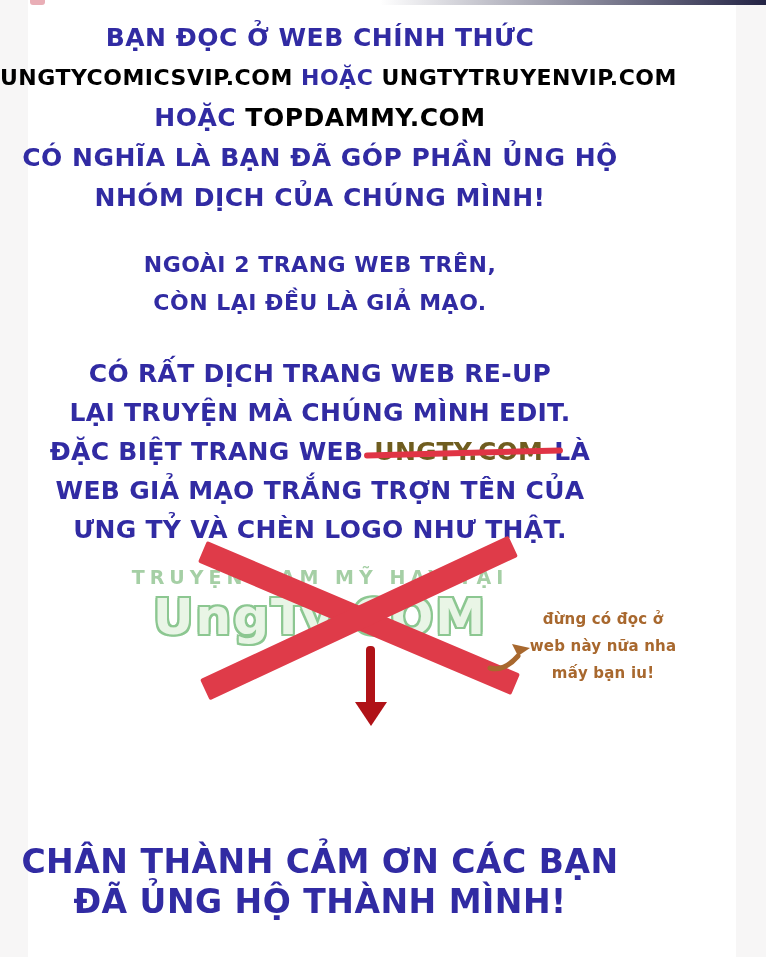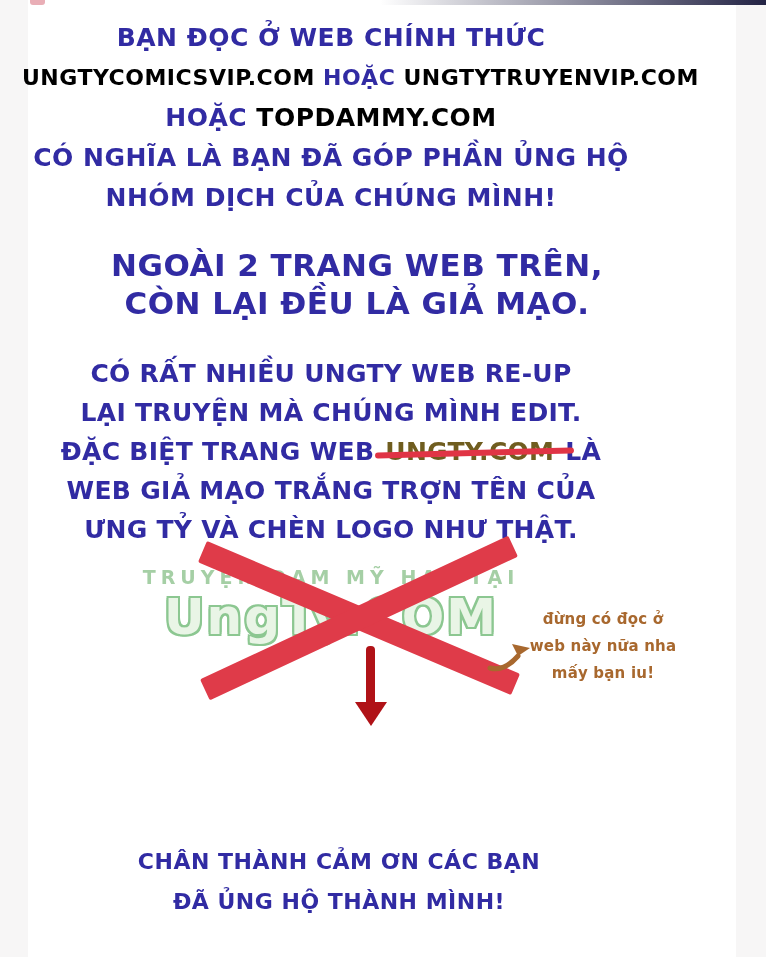--- a/index.html
+++ b/index.html
@@ -24,27 +24,27 @@
   
   .top-navy-strip {
     position: absolute; top: 0; left: 380px; width: 386px; height: 5px;
     background: linear-gradient(to right, rgba(35,35,68,0) 0%, rgba(35,35,68,0.55) 55%, #232344 100%);
   }
   .top-pink-mark {
     position: absolute; top: 0; left: 30px; width: 15px; height: 5px;
     background: #e9aeb6; border-radius: 0 0 3px 3px;
   }
 
-  .txt { position: absolute; left: 0; width: 640px; text-align: center; font-weight: bold; padding-left: 22px; }
+  .txt { position: absolute; left: 0; width: 640px; text-align: center; font-weight: bold; }
   .blue { color: #312ba3; }
   .red  { color: #000000; }
 
   .block-intro  { top: 18px;  font-size: 25px; line-height: 40px; letter-spacing: 0.5px; }
   .block-intro .url-line { font-size: 22px; white-space: nowrap; }
-  .block-real   { top: 246px; font-size: 31px; line-height: 38px; letter-spacing: 0.5px; margin-left: 26px; }
+  .block-real   { top: 246px; font-size: 22px; line-height: 38px; letter-spacing: 0.5px; }
   .block-detail { top: 354px; font-size: 25px; line-height: 39px; letter-spacing: 0.3px; }
 
   .fake-site {
     color: #6f5d1f; position: relative; display: inline-block; padding: 0 2px;
   }
   .fake-site::after {
     content: ""; position: absolute; left: -8px; right: -18px; top: 46%;
     height: 6px; background: #e03445; border-radius: 3px;
     transform: rotate(-1.5deg);
   }
@@ -94,21 +94,21 @@
     width: 0; height: 0;
     border-left: 16px solid transparent;
     border-right: 16px solid transparent;
     border-top: 24px solid #b01217;
   }
 
   .fake-label {
     top: 728px; font-size: 34px; letter-spacing: 2px; color: #b01217;
   }
 
-  .block-thanks { top: 842px; font-size: 22px; line-height: 40px; letter-spacing: 0.5px; margin-left: 8px; }
+  .block-thanks { top: 842px; font-size: 33px; line-height: 40px; letter-spacing: 0.5px; }
 </style>
 </head>
 <body>
 
 <div class="page">
 
   <div class="margin-strip margin-left"></div>
   <div class="margin-strip margin-right"></div>
   <div class="top-navy-strip"></div>
   <div class="top-pink-mark"></div>
@@ -127,21 +127,21 @@
     <div>CÓ NGHĨA LÀ BẠN ĐÃ GÓP PHẦN ỦNG HỘ</div>
     <div>NHÓM DỊCH CỦA CHÚNG MÌNH!</div>
   </div>
 
   <div class="txt blue block-real">
     <div>NGOÀI 2 TRANG WEB TRÊN,</div>
     <div>CÒN LẠI ĐỀU LÀ GIẢ MẠO.</div>
   </div>
 
   <div class="txt blue block-detail">
-    <div>CÓ RẤT NHIỀU UNGTY WEB RE-UP</div>
+    <div>CÓ RẤT DỊCH TRANG WEB RE-UP</div>
     <div>LẠI TRUYỆN MÀ CHÚNG MÌNH EDIT.</div>
     <div>
       <span>ĐẶC BIỆT TRANG WEB</span>
       <span class="fake-site">UNGTY.COM</span>
       <span>LÀ</span>
     </div>
     <div>WEB GIẢ MẠO TRẮNG TRỢN TÊN CỦA</div>
     <div>ƯNG TỶ VÀ CHÈN LOGO NHƯ THẬT.</div>
   </div>
 

